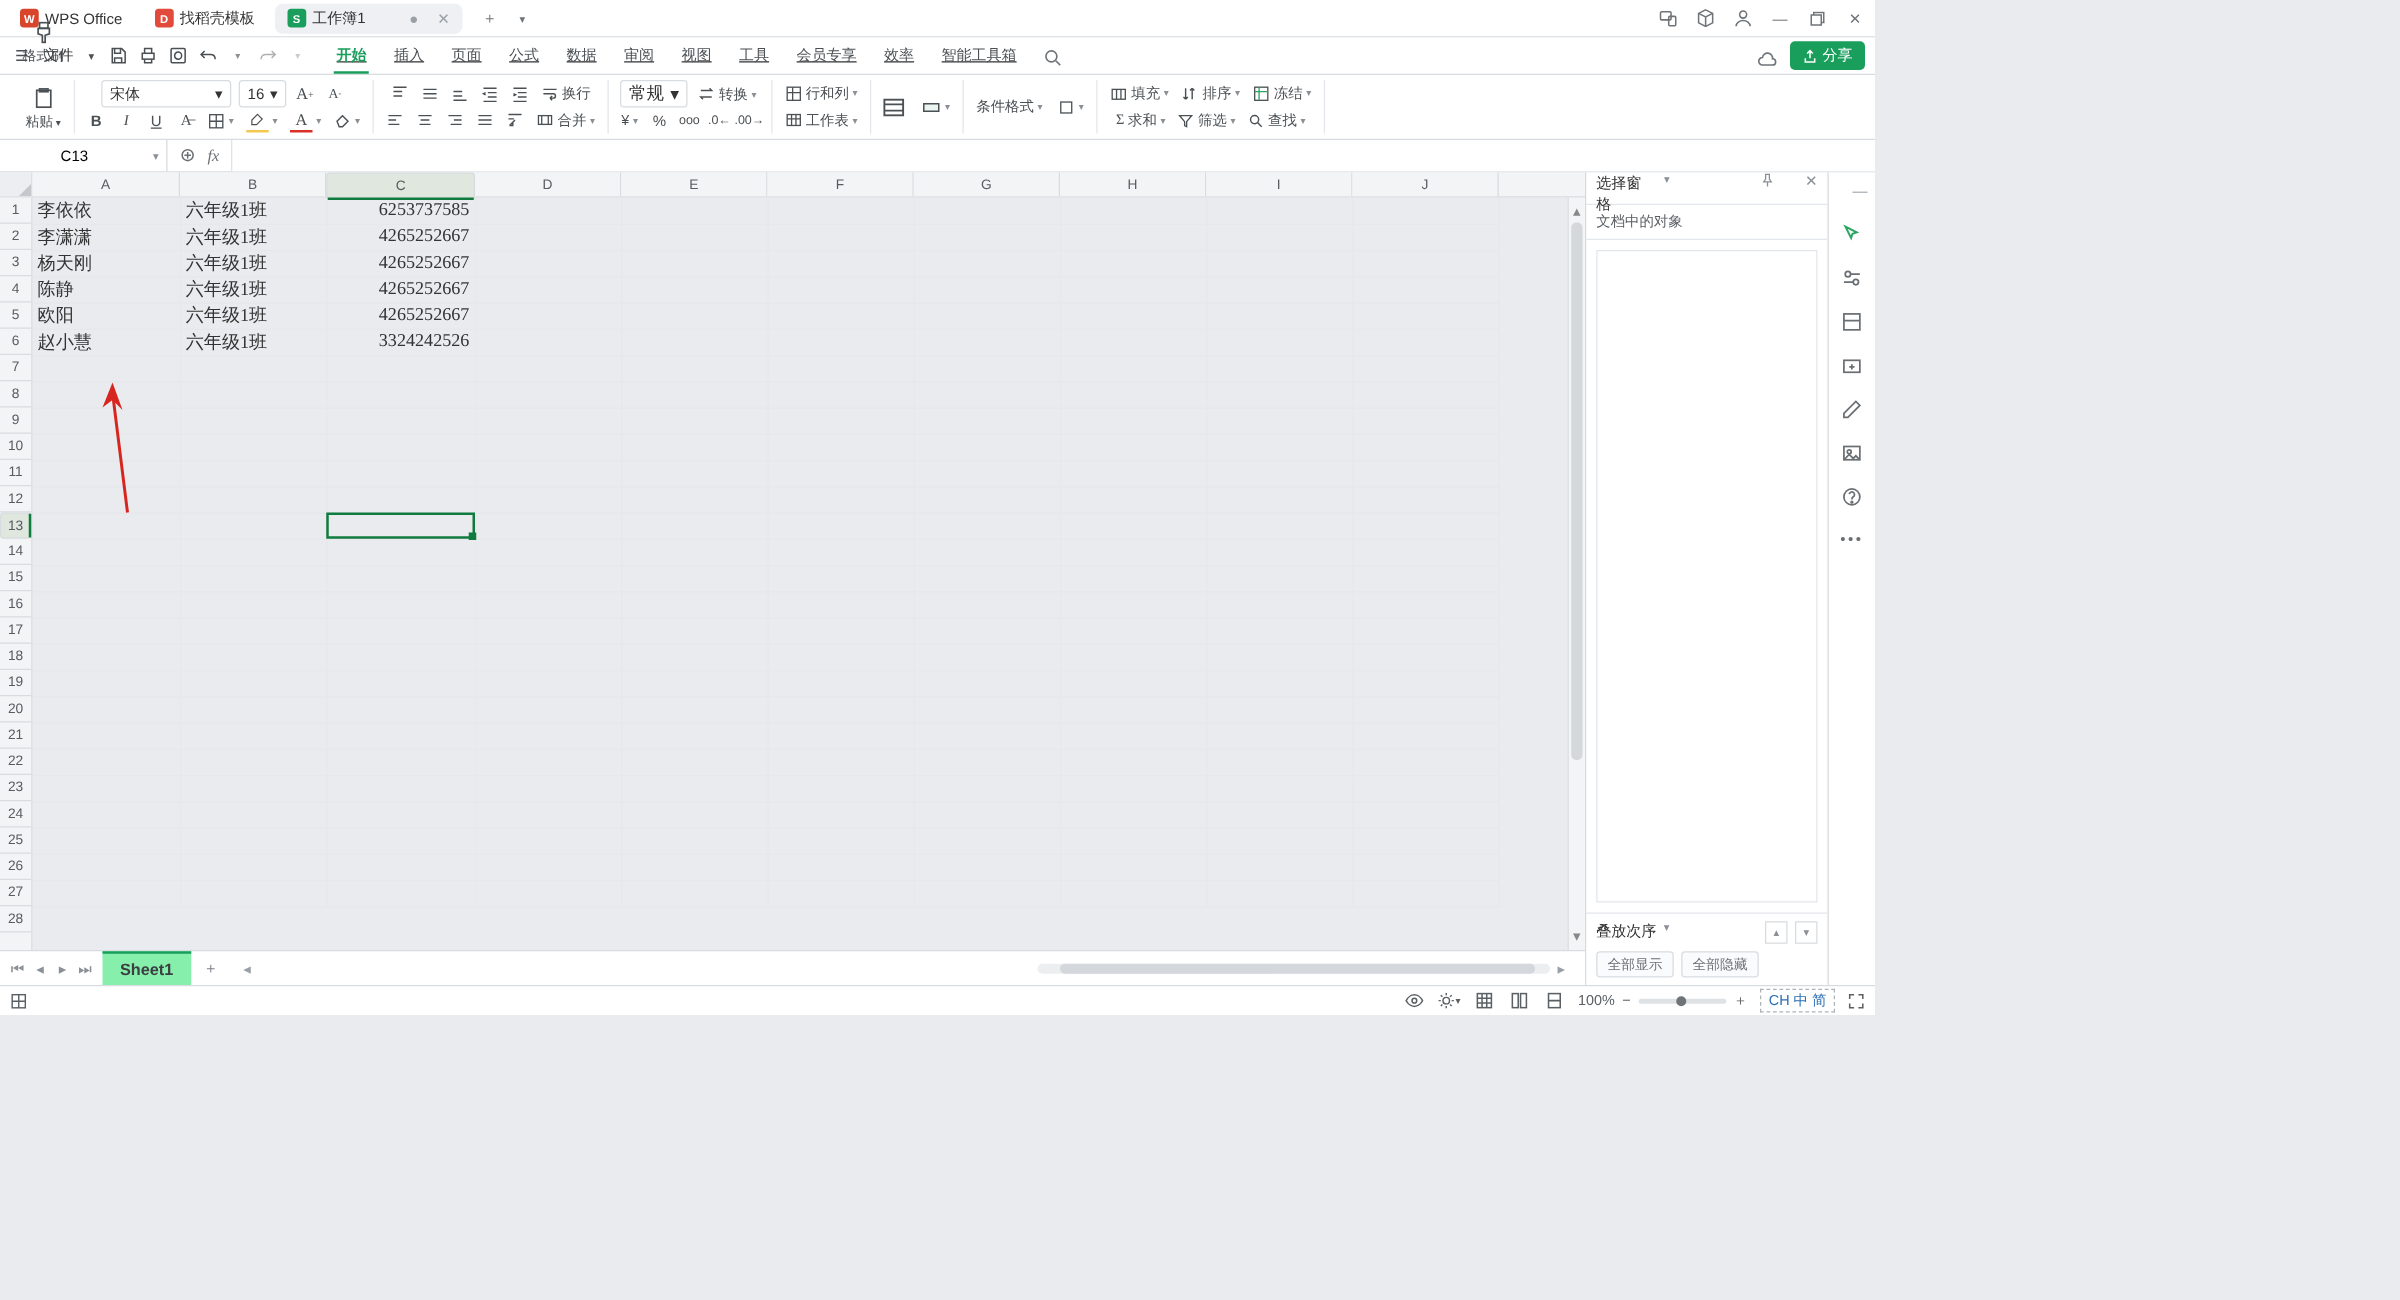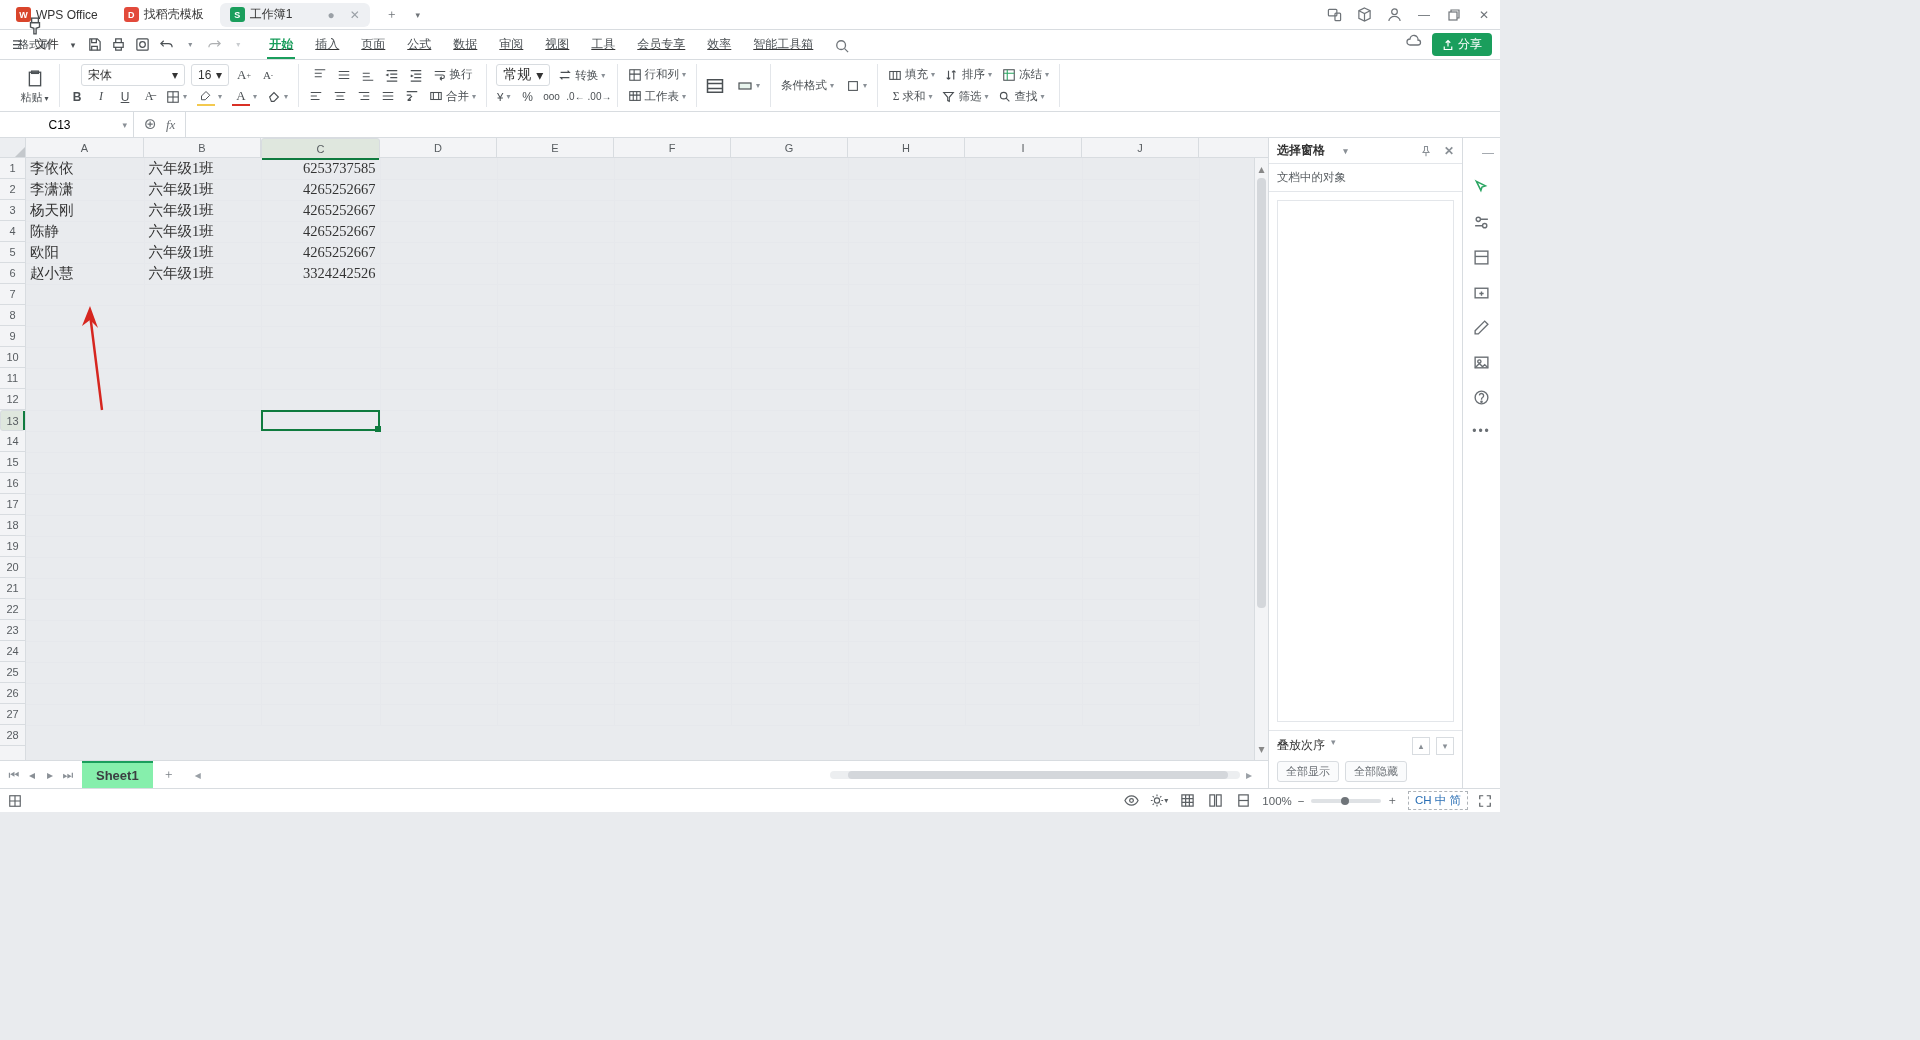--- a/index.html
+++ b/index.html
@@ -33,21 +33,21 @@
   
   .menubar{height:30px;background:var(--panel);display:flex;align-items:center;padding:0 8px;gap:2px;border-bottom:1px solid var(--line);}
   .menu-burger{padding:0 4px;color:#4b5054;}
   .menu-file{padding:0 6px;}
   .qa{display:flex;align-items:center;gap:6px;margin-left:4px;color:#4b5054;}
   .qa span{width:18px;height:18px;display:flex;align-items:center;justify-content:center;}
   .menu-tabs{display:flex;align-items:flex-end;gap:14px;margin-left:16px;height:100%;text-decoration:underline;}
   .menu-tabs div{padding:0 4px 6px 4px;color:#4b5054;position:relative;cursor:pointer;}
   .menu-tabs .on{color:var(--accent);font-weight:600;}
   .menu-tabs .on::after{content:"";position:absolute;left:2px;right:2px;bottom:0;height:2px;background:var(--accent);}
-  .menu-right{margin-left:auto;display:flex;align-items:flex-start;gap:10px;}
+  .menu-right{margin-left:auto;display:flex;align-items:flex-end;gap:10px;}
   .share{background:var(--accent);color:#fff;padding:3px 10px;border-radius:4px;display:flex;align-items:center;gap:4px;font-size:12px;}
 
   
   .ribbon{height:52px;background:var(--panel);display:flex;align-items:center;padding:4px 10px;border-bottom:1px solid var(--line);gap:0;}
   .rgrp{display:flex;flex-direction:column;align-items:center;justify-content:center;padding:0 8px;height:100%;border-right:1px solid var(--line2);}
   .rrow{display:flex;align-items:center;gap:6px;height:22px;}
   .ricon{width:18px;height:18px;display:flex;align-items:center;justify-content:center;color:#4b5054;}
   .rbtn{display:flex;align-items:center;gap:3px;font-size:11.5px;color:#4b5054;padding:1px 2px;}
   .rbtn .caret{font-size:8px;color:#8a9096;}
   .sel{border:1px solid var(--line);height:22px;border-radius:3px;background:#fff;display:flex;align-items:center;padding:0 6px;gap:4px;}
@@ -120,21 +120,21 @@
 
   
   .status{height:24px;background:var(--panel);border-top:1px solid var(--line);display:flex;align-items:center;padding:0 8px;gap:10px;font-size:11.5px;color:#5b6064;}
   .status .spacer{flex:1;}
   .viewbtn{width:18px;height:18px;display:flex;align-items:center;justify-content:center;}
   .zoom{display:flex;align-items:center;gap:6px;}
   .zoom .slider{width:70px;height:4px;background:#dfe2e5;border-radius:2px;position:relative;}
   .zoom .knob{width:8px;height:8px;background:#6f7479;border-radius:50%;position:absolute;top:-2px;left:30px;}
 
   
-  .sp-hdr{height:26px;display:flex;align-items:center;padding:0 8px;border-bottom:1px solid var(--line2);gap:6px;font-weight:bold;}
+  .sp-hdr{height:26px;display:flex;padding:0 8px;border-bottom:1px solid var(--line2);gap:18px;}
   .sp-hdr .title{flex:1;}
   .sp-hdr .caret{font-size:9px;color:#8a9096;}
   .sp-sub{padding:6px 8px;color:#5b6064;font-size:11.5px;border-bottom:1px solid var(--line2);}
   .sp-body{flex:1;background:#fff;margin:8px;border:1px solid var(--line2);}
   .sp-footer{padding:6px 8px;display:flex;flex-direction:column;gap:6px;border-top:1px solid var(--line2);}
   .sp-row{display:flex;align-items:flex-start;gap:6px;}
   .mini-btn{border:1px solid var(--line);background:#fafbfc;padding:2px 8px;border-radius:3px;font-size:11px;color:#6b7075;}
   .mini-sq{width:18px;height:18px;border:1px solid var(--line);display:flex;align-items:center;justify-content:center;font-size:9px;color:#8a9096;background:#fff;}
 </style>
 </head>

